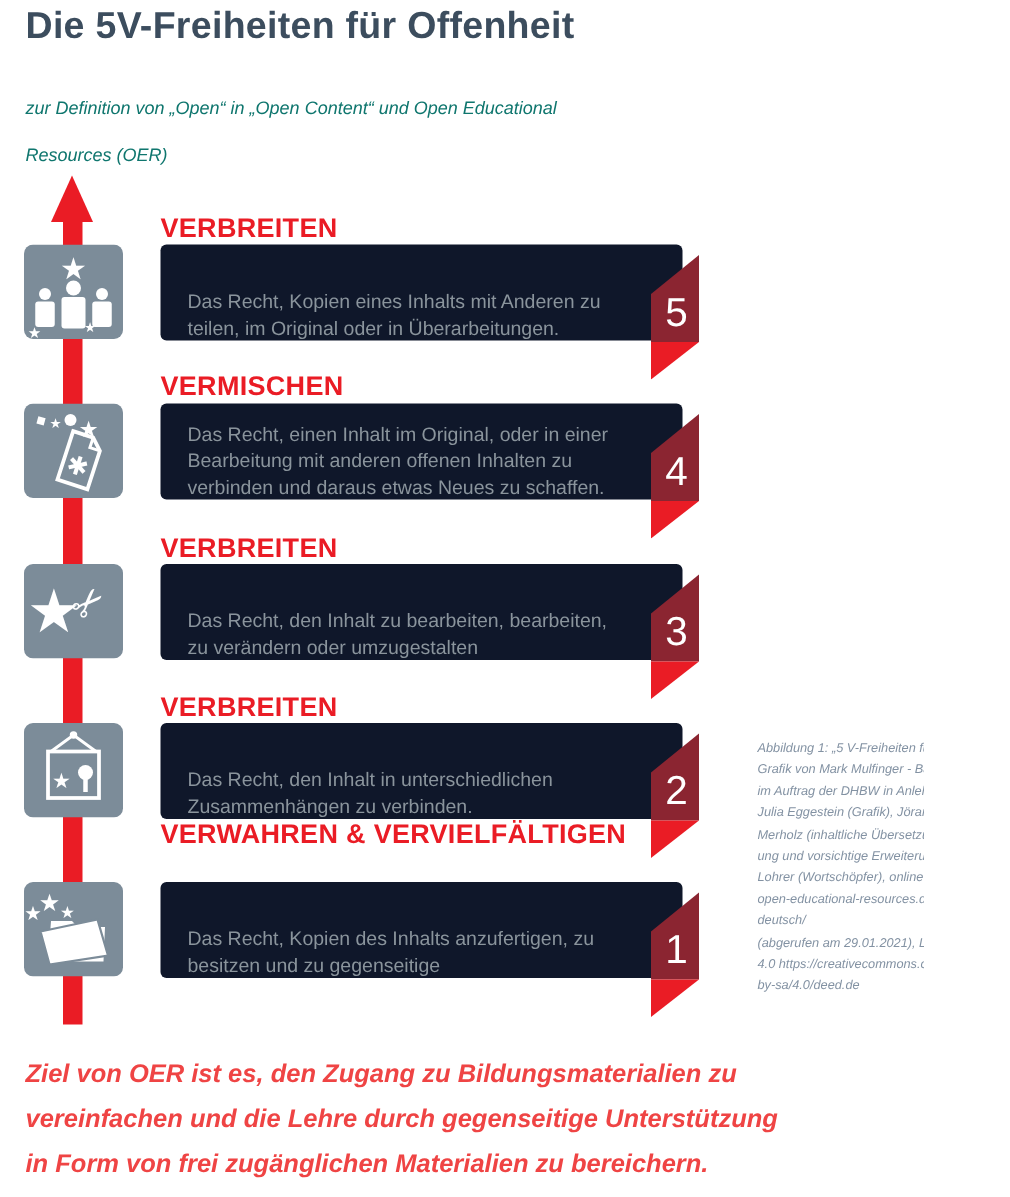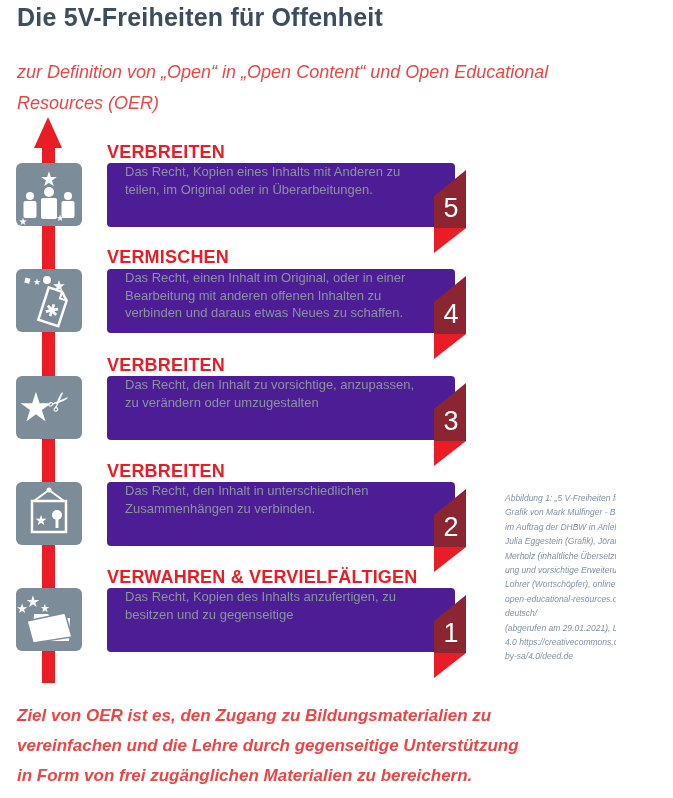--- a/index.html
+++ b/index.html
@@ -11,42 +11,42 @@
     font-family:"Liberation Sans", sans-serif;
     overflow:hidden;
   }
   .title{
     position:absolute;left:17px;top:3px;
     font-size:25px;font-weight:bold;color:#3c4d5e;
     letter-spacing:0.2px;
   }
   .subtitle{
     position:absolute;left:17px;top:57px;
-    font-size:18px;font-style:italic;color:#ef4444;
+    font-size:12px;font-style:italic;color:#0f766e;
     line-height:31px;white-space:pre-line;
   }
   
   .arrow-bar{
     position:absolute;left:42px;top:146px;width:13px;height:537px;
     background:#ea1c25;
   }
   .arrow-head{
     position:absolute;left:34px;top:117px;width:0;height:0;
     border-left:14px solid transparent;border-right:14px solid transparent;
     border-bottom:31px solid #ea1c25;
   }
   .icon-box{position:absolute;left:16px;width:66px;height:63px;}
   .section-heading{
     position:absolute;left:107px;
     font-size:18px;font-weight:bold;color:#ea1c25;letter-spacing:0.2px;text-align:right;
   }
   .text-box{
     position:absolute;left:107px;width:348px;height:64px;
-    background:#4c1d95;border-radius:4px;
-    display:flex;align-items:flex-start;
+    background:#0f172a;border-radius:4px;
+    display:flex;align-items:flex-end;
   }
   .text-box .box-text{
     padding-left:18px;padding-right:34px;
     font-size:13px;line-height:17.5px;color:#8a949c;
     white-space:pre-line;
   }
   .ribbon{position:absolute;left:434px;width:32px;height:90px;}
   .caption{
     position:absolute;left:505px;top:491px;width:172px;
     font-size:8.5px;font-style:italic;color:#8392a3;
@@ -133,21 +133,21 @@
   <div>
     <div class="section-heading" style="top:355px">VERBREITEN</div>
     <div class="icon-box" style="top:376px">
       <svg width="66" height="63" viewBox="0 0 66 63">
         <rect x="0" y="0" width="66" height="63" rx="6" fill="#7c8c99"></rect>
         <text x="20" y="45" font-size="40" fill="#fff" text-anchor="middle">★</text>
         <text x="45" y="34" font-size="26" fill="#fff" text-anchor="middle" transform="rotate(-45 45 28)">✂</text>
       </svg>
     </div>
     <div class="text-box" style="top:376px">
-      <div class="box-text">Das Recht, den Inhalt zu vorsichtige, anzupassen,
+      <div class="box-text">Das Recht, den Inhalt zu bearbeiten, bearbeiten,
 zu verändern oder umzugestalten</div>
     </div>
     <div class="ribbon" style="top:376px">
       <svg width="32" height="90" viewBox="0 0 32 90">
         <polygon points="0,33 32,7 32,65 0,65" fill="#8b2531"></polygon>
         <polygon points="0,65 32,65 0,90" fill="#ea1c25"></polygon>
         <text x="17" y="54" font-size="27" fill="#ffffff" text-anchor="middle" font-family="Liberation Sans, sans-serif">3</text>
       </svg>
     </div>
   </div>
@@ -172,21 +172,21 @@
     <div class="ribbon" style="top:482px">
       <svg width="32" height="90" viewBox="0 0 32 90">
         <polygon points="0,33 32,7 32,65 0,65" fill="#8b2531"></polygon>
         <polygon points="0,65 32,65 0,90" fill="#ea1c25"></polygon>
         <text x="17" y="54" font-size="27" fill="#ffffff" text-anchor="middle" font-family="Liberation Sans, sans-serif">2</text>
       </svg>
     </div>
   </div>
 
   <div>
-    <div class="section-heading" style="top:567px">VERWAHREN &amp; VERVIELFÄLTIGEN</div>
+    <div class="section-heading" style="top:546px">VERWAHREN &amp; VERVIELFÄLTIGEN</div>
     <div class="icon-box" style="top:588px">
       <svg width="66" height="63" viewBox="0 0 66 63">
         <rect x="0" y="0" width="66" height="63" rx="6" fill="#7c8c99"></rect>
         <text x="6" y="25" font-size="13" fill="#fff" text-anchor="middle">★</text>
         <text x="17" y="19" font-size="16" fill="#fff" text-anchor="middle">★</text>
         <text x="29" y="24" font-size="11" fill="#fff" text-anchor="middle">★</text>
         <polygon points="18,26 32,26 36,30 54,30 53,53 16,53" fill="#fff"></polygon>
         <polygon points="11,33 49,25 56,49 17,55" fill="#fff" stroke="#7c8c99" stroke-width="1.5"></polygon>
       </svg>
     </div>

